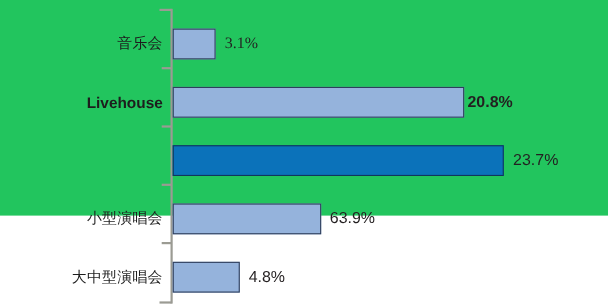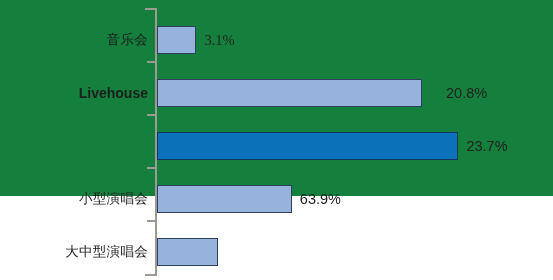--- a/index.html
+++ b/index.html
@@ -11,21 +11,21 @@
     width: 553px;
     height: 280px;
     font-family: "Liberation Sans", "DejaVu Sans", sans-serif;
     overflow: hidden;
   }
 
   #chart-root {
     position: relative;
     width: 553px;
     height: 196px;
-    background: #15803d;
+    background: #22c55e;
   }
 
   
   .axis-line {
     position: absolute;
     left: 155px;
     top: 8px;
     width: 2px;
     height: 268px;
     background: #9b9b93;
@@ -110,32 +110,33 @@
 
   <div class="row" style="top:12px;">
     <div class="cat-label">音乐会</div>
     <div class="bar" style="width: 39.432px;"></div>
     <div class="value-label" style="left: 204.432px; font-family: Liberation Serif, serif;">3.1%</div>
   </div>
 
   <div class="row" style="top:65px;">
     <div class="cat-label latin">Livehouse</div>
     <div class="bar" style="width: 264.576px;"></div>
-    <div class="value-label" style="left: 446px;">20.8%</div>
+    <div class="value-label" style="left: 425px; font-weight: bold;">20.8%</div>
   </div>
 
   <div class="row" style="top:118px;">
     <div class="bar highlight" style="width: 301.464px;"></div>
     <div class="value-label" style="left: 466.464px;">23.7%</div>
   </div>
 
   <div class="row" style="top:171px;">
     <div class="cat-label">小型演唱会</div>
     <div class="bar" style="width: 134.832px;"></div>
     <div class="value-label" style="left: 299.832px;">63.9%</div>
   </div>
 
   <div class="row" style="top:224px;">
     <div class="cat-label">大中型演唱会</div>
     <div class="bar" style="width: 61.056px;"></div>
+    <div class="value-label" style="left: 226.056px;">4.8%</div>
   </div>
 
 </div>
 
 </body></html>

